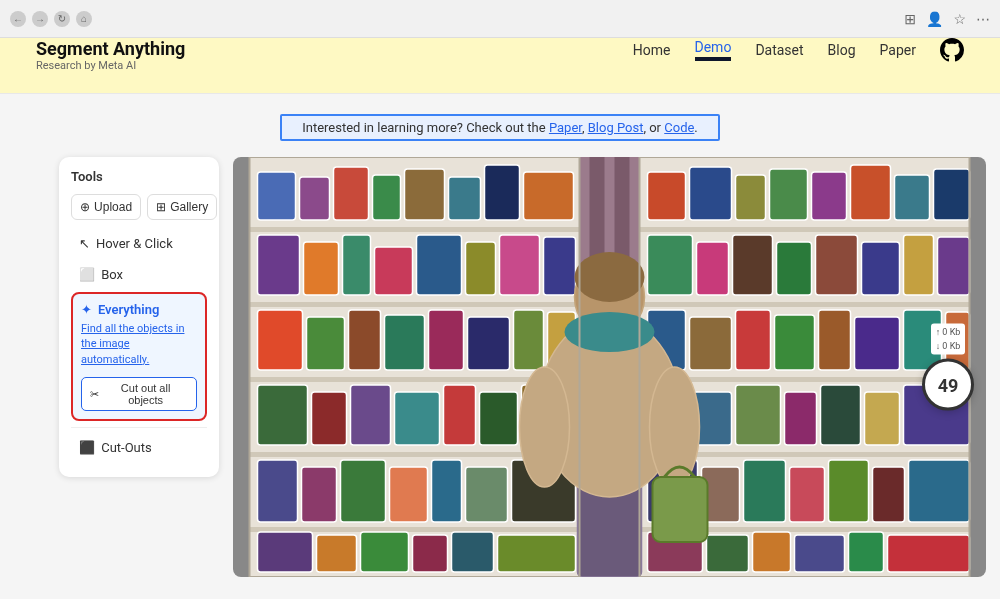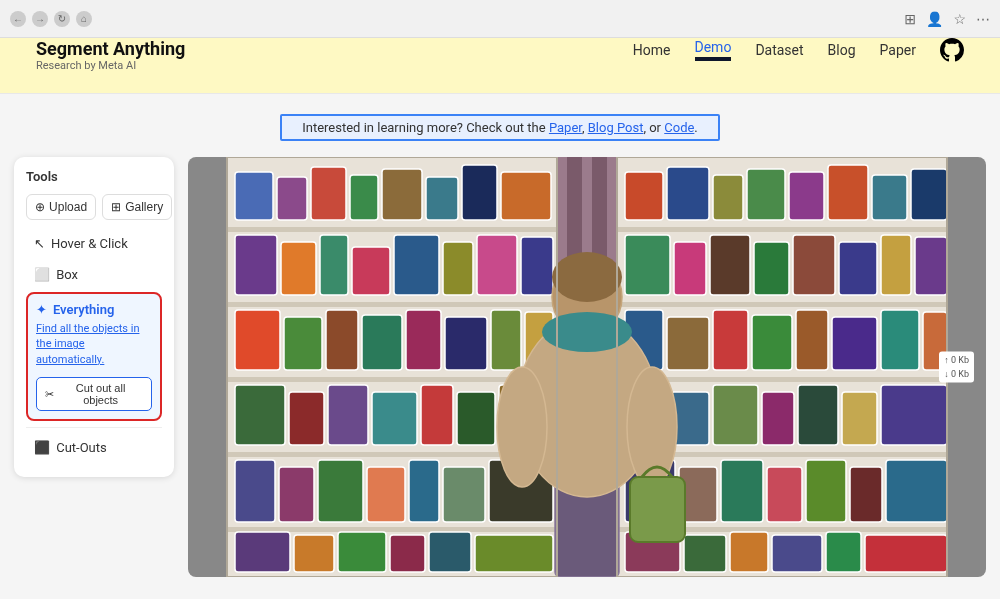--- a/index.html
+++ b/index.html
@@ -74,20 +74,21 @@
       margin: 12px auto; text-align: center; width: fit-content;
     }
     .info-banner a { color: #2563eb; text-decoration: underline; cursor: pointer; }
 
     
     .main-content {
       display: flex;
       padding: 0 14px 14px;
       gap: 14px;
       position: relative;
+      margin-left: 45px;
     }
 
     
     .sidebar {
       width: 160px;
       flex-shrink: 0;
     }
     .tools-panel {
       background: white;
       border-radius: 10px;
@@ -392,20 +393,23 @@
 
       <rect x="0" y="0" width="330" height="420" fill="none" stroke="#b0a898" stroke-width="2"></rect>
       <rect x="390" y="0" width="330" height="420" fill="none" stroke="#b0a898" stroke-width="2"></rect>
     </svg>
 
     <div style="position:absolute; right:12px; top:50%; transform:translateY(-50%); display:flex; flex-direction:column; align-items:center; gap:4px;">
       <div style="font-size:9px; color:#555; background:white; padding:2px 5px; border-radius:3px; line-height:1.5;">
         <div>↑ 0 Kb</div>
         <div>↓ 0 Kb</div>
       </div>
+      <div class="speed-dial">
+        <span>49</span>
+      </div>
     </div>
   </div>
 
 </div>
 
 <div class="footer-text">
   
   
 </div>
 

